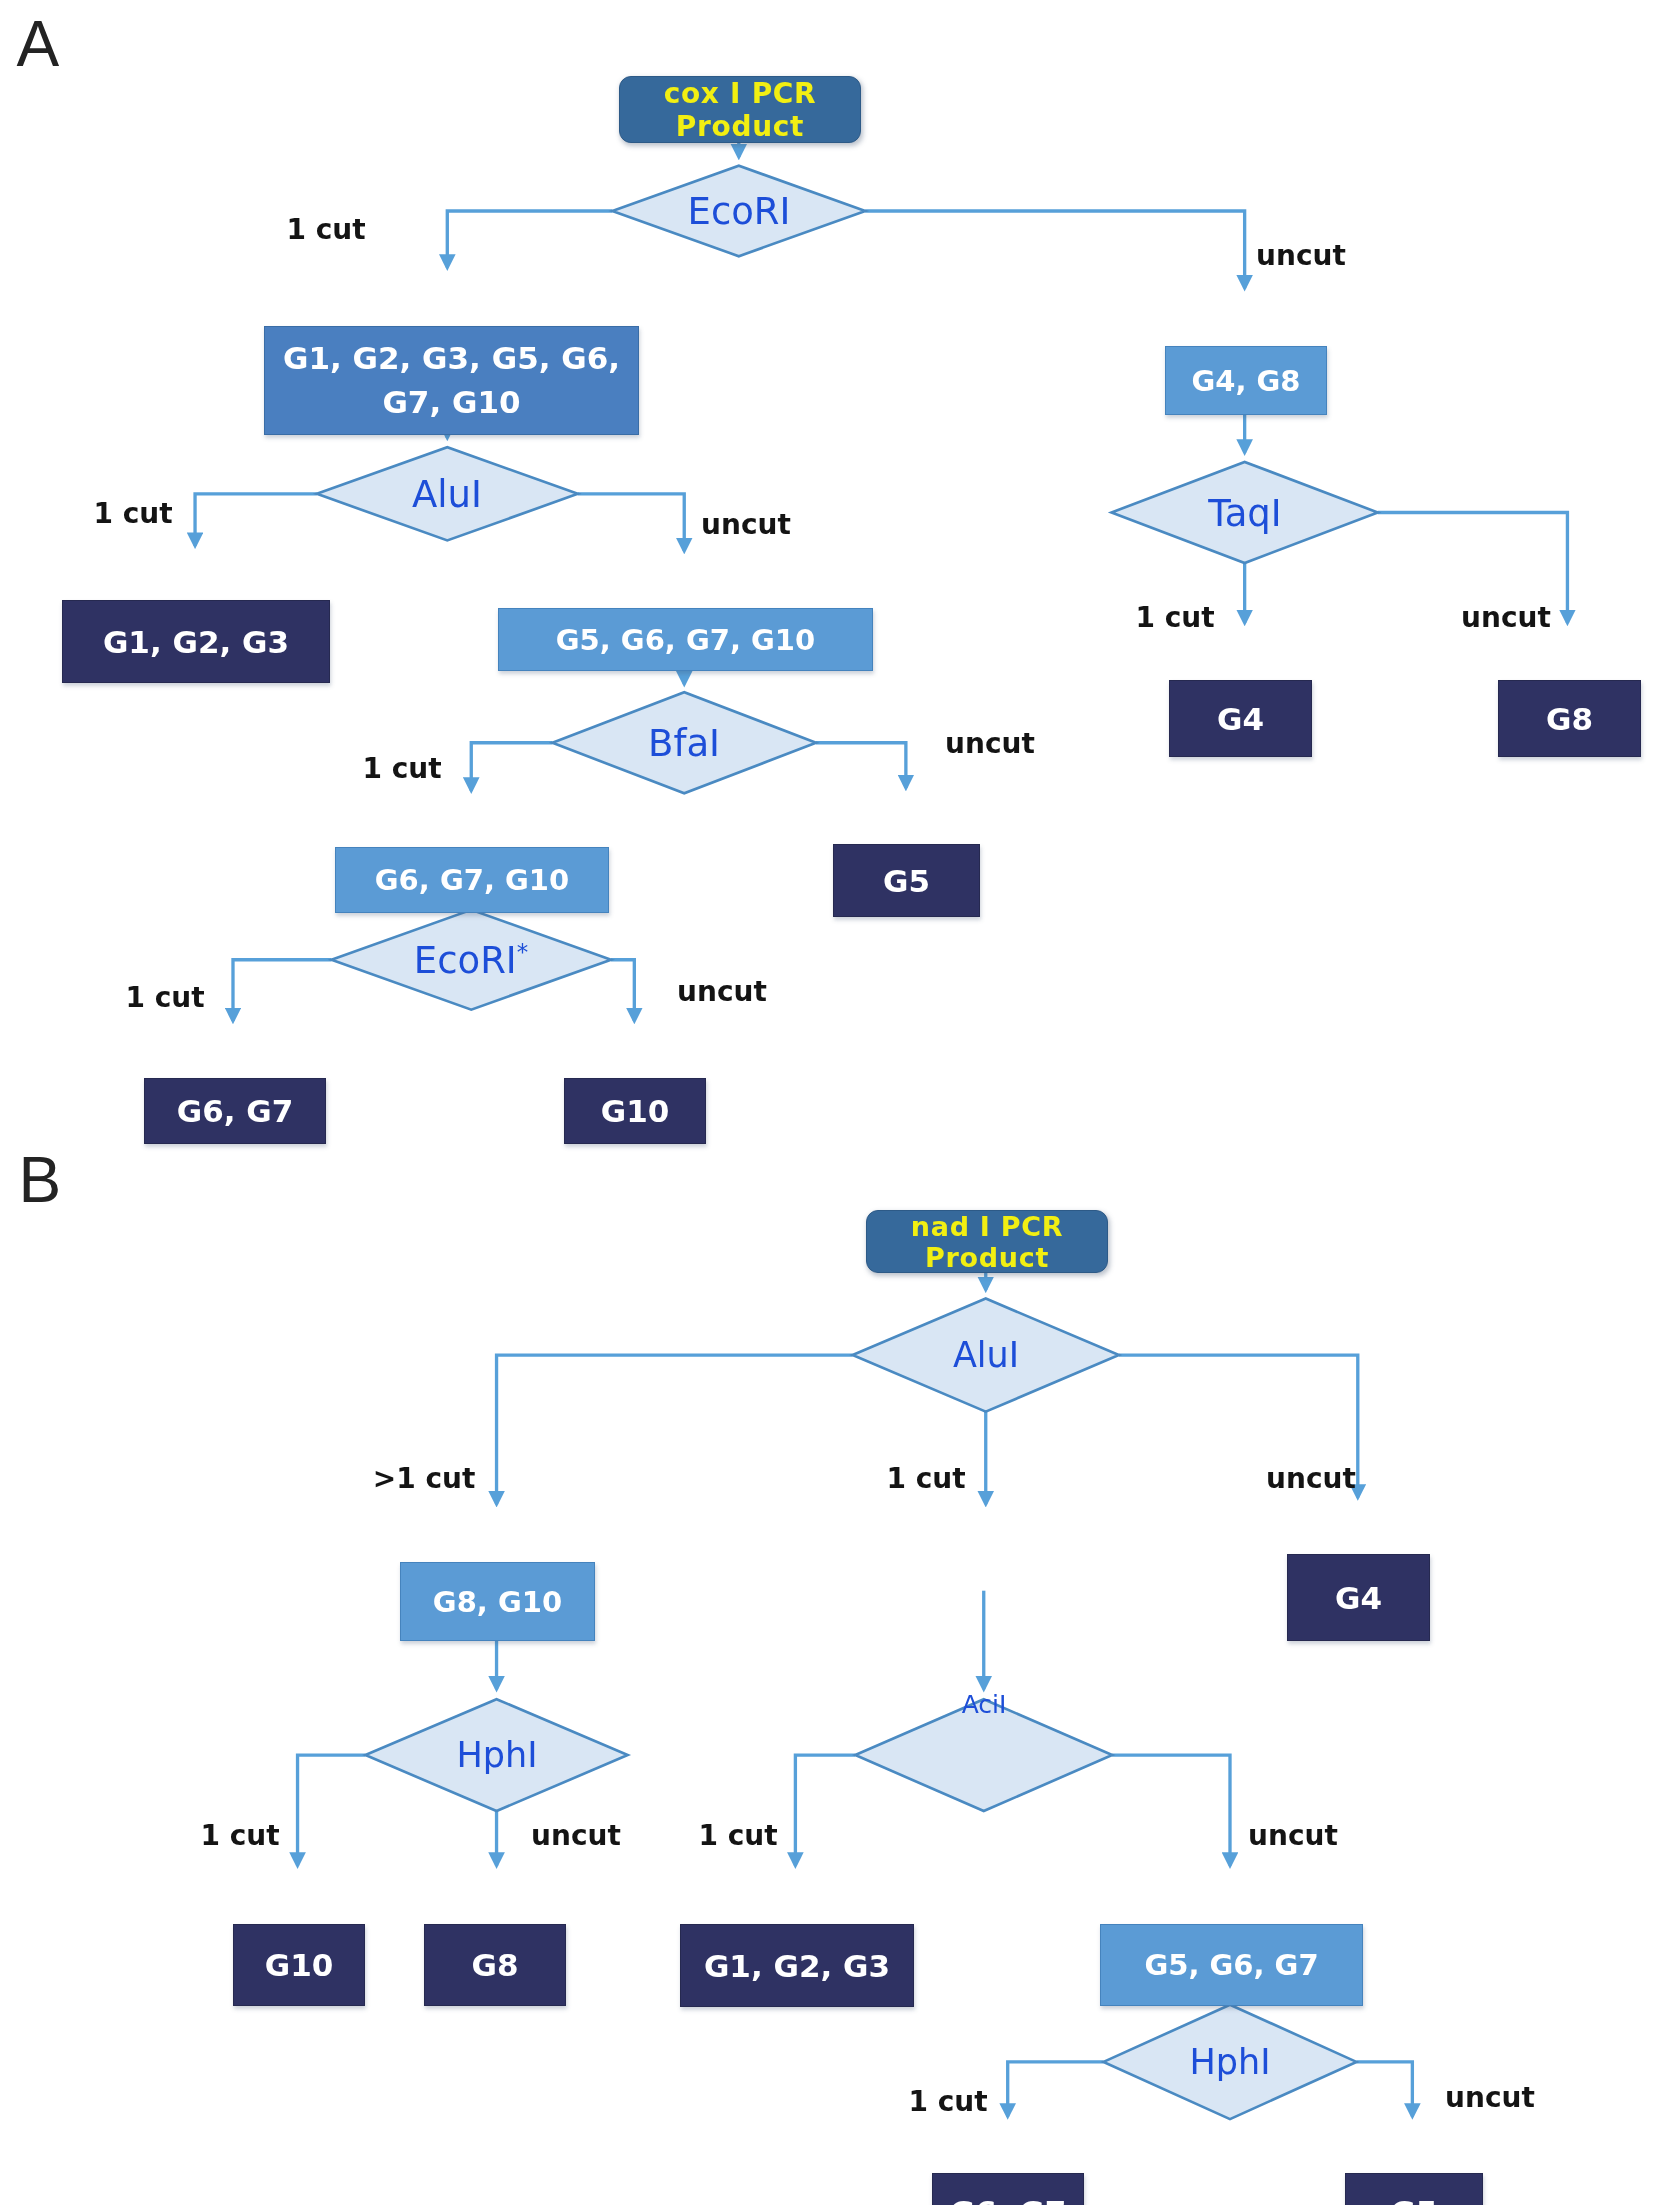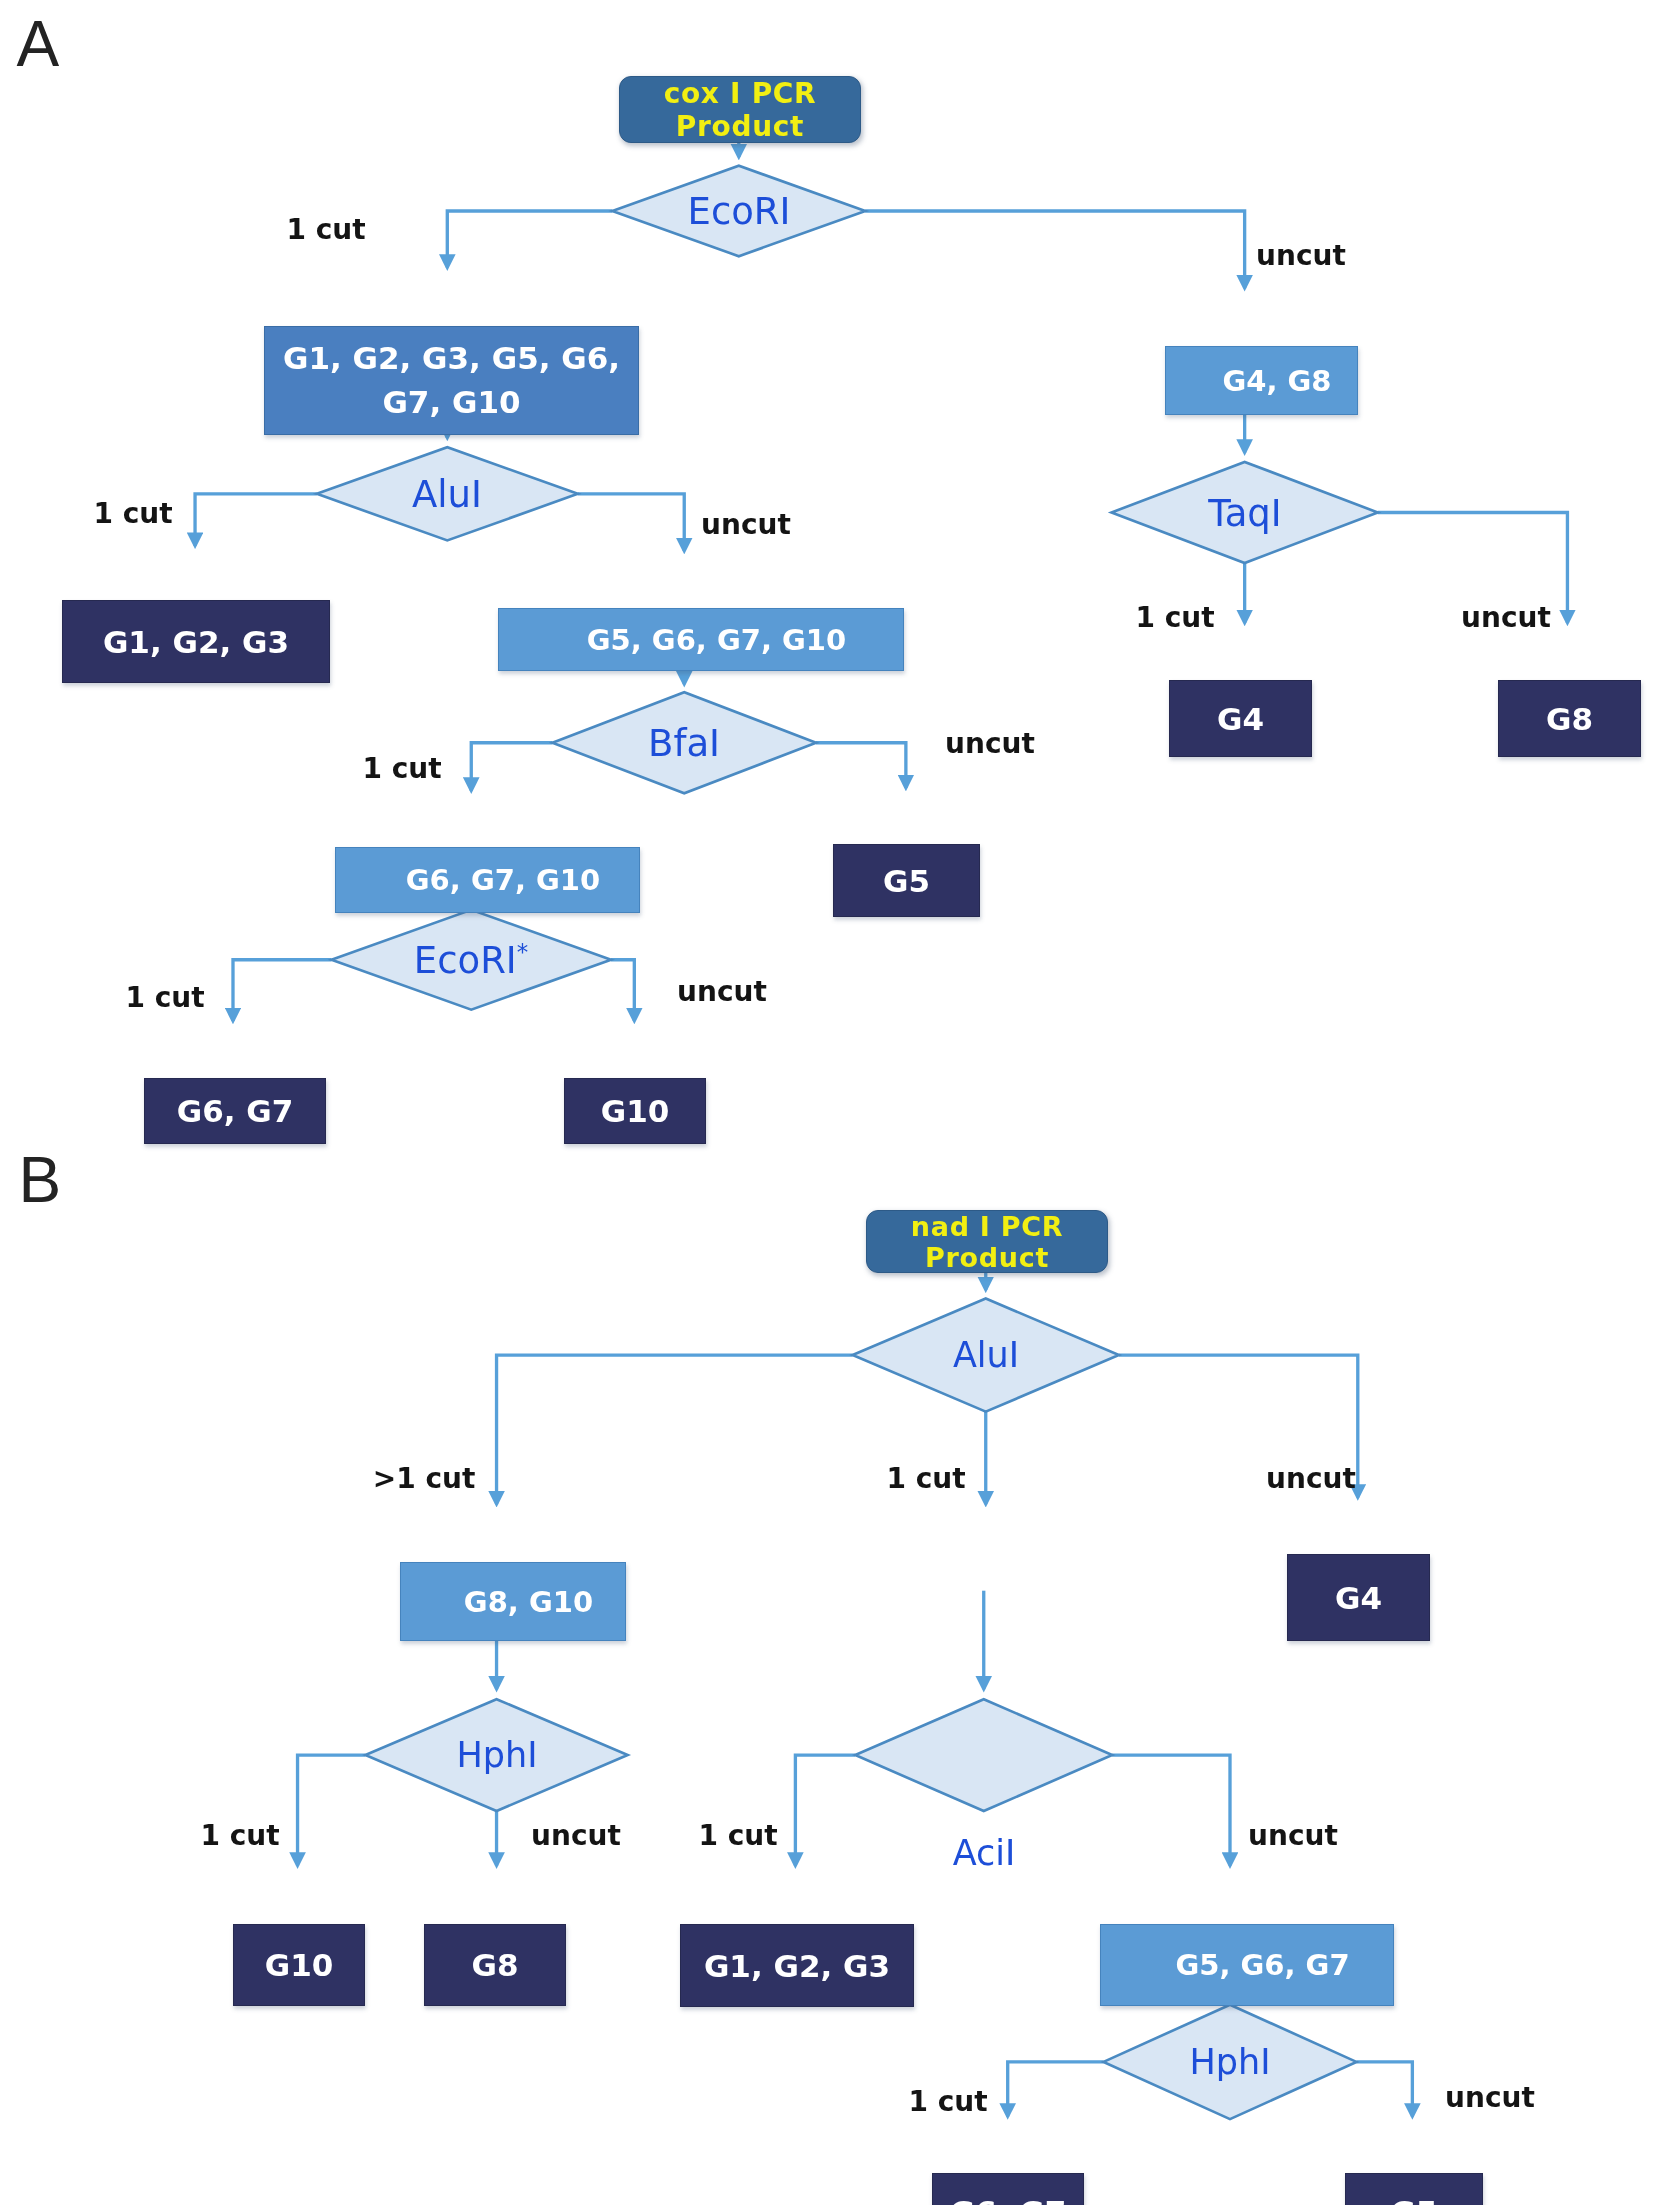--- a/index.html
+++ b/index.html
@@ -6,21 +6,21 @@
   .page{position:relative;width:1658px;height:2205px;background:#ffffff;overflow:hidden;
         font-family:"DejaVu Sans","Liberation Sans",sans-serif;}
   svg.wires{position:absolute;left:0;top:0;width:1658px;height:2205px;}
   .panel-letter{position:absolute;font-family:"Liberation Sans",sans-serif;font-size:64px;
         font-weight:400;color:#232323;line-height:1;}
   .box{position:absolute;display:flex;align-items:center;justify-content:center;text-align:center;
         color:#ffffff;font-weight:bold;box-shadow:1.3px 2.7px 4px rgba(60,80,110,0.25);margin-top:48px;}
   .box--root{background:#36699b;border:1.3px solid #2d5a87;border-radius:12px;color:#f2ef12;
         font-size:28px;letter-spacing:0.7px;box-shadow:1.3px 2.7px 5.3px rgba(60,80,110,0.35);}
   .box--mid{background:#4a7fc0;border:1.3px solid #3a6da6;font-size:31px;line-height:1.4;}
-  .box--light{background:#5b9bd5;border:1.3px solid #4583bd;font-size:29px;padding-left:31px;}
+  .box--light{background:#5b9bd5;border:1.3px solid #4583bd;font-size:29px;}
   .box--dark{background:#2f3263;border:0.7px solid #262950;font-size:31px;}
   .diamond-label{position:absolute;transform:translate(-50%,-50%);color:#1d4ed8;font-weight:normal;
         font-size:37px;white-space:nowrap;line-height:1;}
   .diamond-label sup{font-size:0.62em;}
   .edge-label{position:absolute;transform:translate(-50%,-50%);color:#141414;font-weight:bold;
         font-size:28px;white-space:nowrap;line-height:1;}
 </style>
 </head>
 <body>
 
@@ -138,21 +138,21 @@
   <div class="box box--dark" style="left:1287px;top:1506px;width:141px;height:85px;">G4</div>
 
   <div class="diamond-label" style="left:497px;top:1755px;font-size:35px;">HphI</div>
 
   <div class="edge-label" style="left:240px;top:1836px;">1 cut</div>
   <div class="box box--dark" style="left:233px;top:1876px;width:130px;height:80px;">G10</div>
 
   <div class="edge-label" style="left:576px;top:1836px;">uncut</div>
   <div class="box box--dark" style="left:424px;top:1876px;width:140px;height:80px;">G8</div>
 
-  <div class="diamond-label" style="left:984px;top:1853px;font-size:35px;">AciI</div>
+  <div class="diamond-label" style="left:984px;top:1704px;font-size:25px;">AciI</div>
 
   <div class="edge-label" style="left:738px;top:1836px;">1 cut</div>
   <div class="box box--dark" style="left:680px;top:1876px;width:232px;height:81px;">G1, G2, G3</div>
 
   <div class="edge-label" style="left:1293px;top:1836px;">uncut</div>
   <div class="box box--light" style="left:1100px;top:1876px;width:261px;height:80px;">G5, G6, G7</div>
 
   <div class="diamond-label" style="left:1230px;top:2062px;font-size:35px;">HphI</div>
 
   <div class="edge-label" style="left:948px;top:2102px;">1 cut</div>

